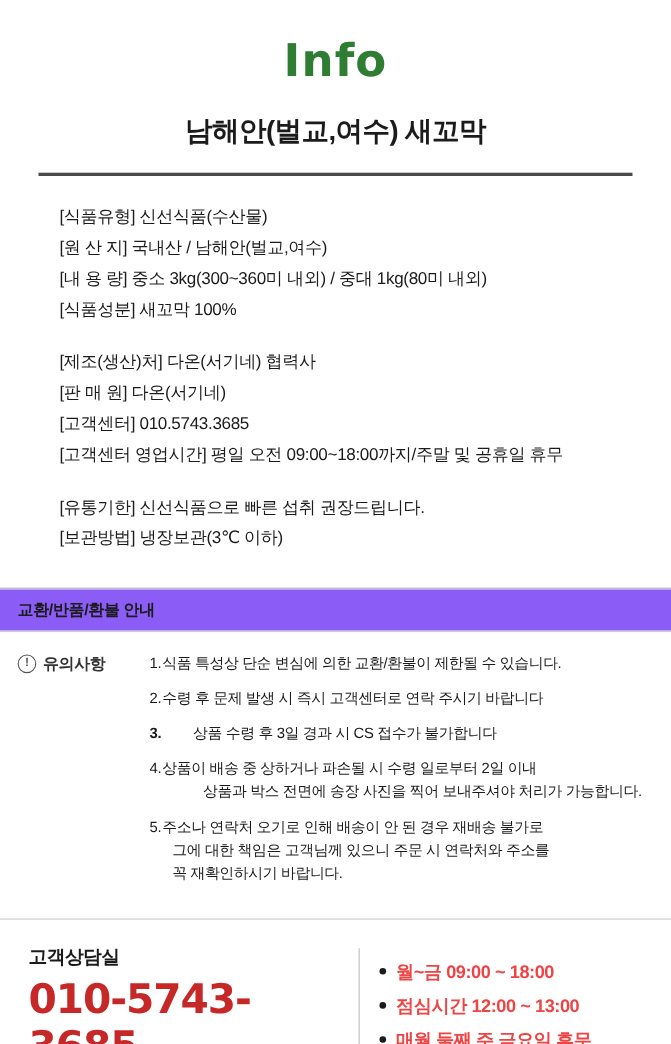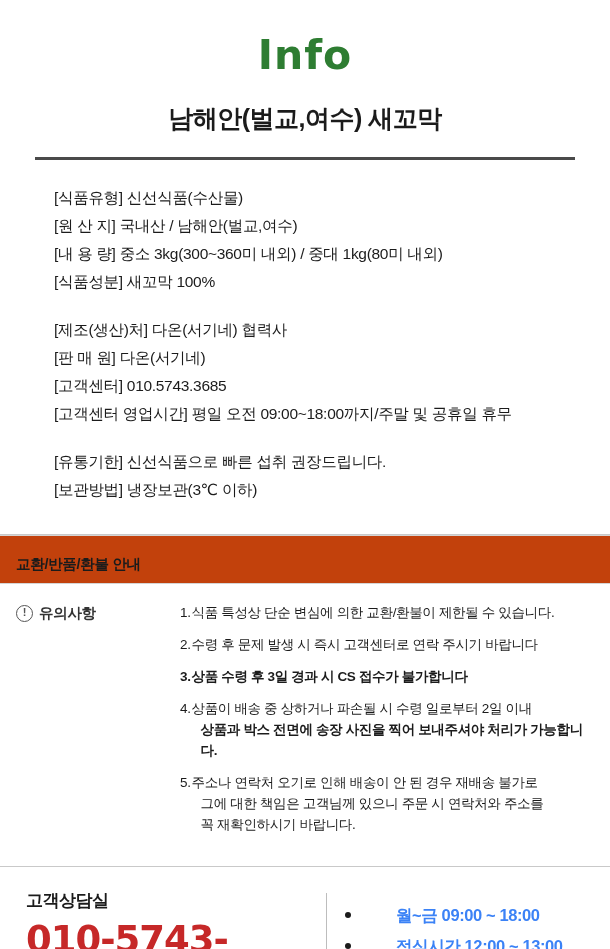--- a/index.html
+++ b/index.html
@@ -68,33 +68,32 @@
   
   .section-divider {
     width: 100%;
     height: 1px;
     background: #c9c9c9;
     margin-top: 30px;
   }
 
   
   .notice-head {
-    background: #c2410c;
-    padding: 19px 16px 9px 16px;
+    background: #8b5cf6;
+    padding: 9px 16px 9px 16px;
     font-size: 14.5px;
     font-weight: bold;
     color: #1b1b1b;
     letter-spacing: -0.3px;
     border-top: 1px solid #d5d5d5;
     border-bottom: 1px solid #d5d5d5;
   }
   .notice-body {
     display: flex;
     padding: 18px 16px 14px 16px;
-    gap: 44px;
   }
   .notice-left {
     width: 120px;
     flex: 0 0 120px;
     padding-top: 2px;
   }
   .notice-left-inner {
     display: flex;
     align-items: center;
     gap: 6px;
@@ -137,21 +136,22 @@
     display: flex;
   }
   .notice-num {
     flex: 0 0 auto;
     padding-right: 1px;
   }
   .notice-text {
     flex: 1 1 auto;
   }
   .notice-text b {
-    font-weight: bold;
+    font-weight: normal;
+    margin-left: 28px;
   }
   .sub-line {
     display: block;
   }
   .indent-1 {
     padding-left: 9px;
   }
 
   
   .footer-divider {
@@ -187,26 +187,25 @@
     align-self: stretch;
     background: #bdbdbd;
     margin: 4px 18px 4px 0;
   }
   .footer-right {
     flex: 1 1 auto;
   }
   .footer-hour {
     font-size: 16.5px;
     font-weight: bold;
-    color: #3b82f6;
+    color: #ef4444;
     letter-spacing: -0.4px;
     line-height: 31px;
     display: flex;
     align-items: baseline;
-    gap: 36px;
   }
   .bullet {
     display: inline-block;
     width: 6px;
     height: 6px;
     border-radius: 50%;
     background: #1b1b1b;
     margin-right: 9px;
     flex: 0 0 6px;
     position: relative;

